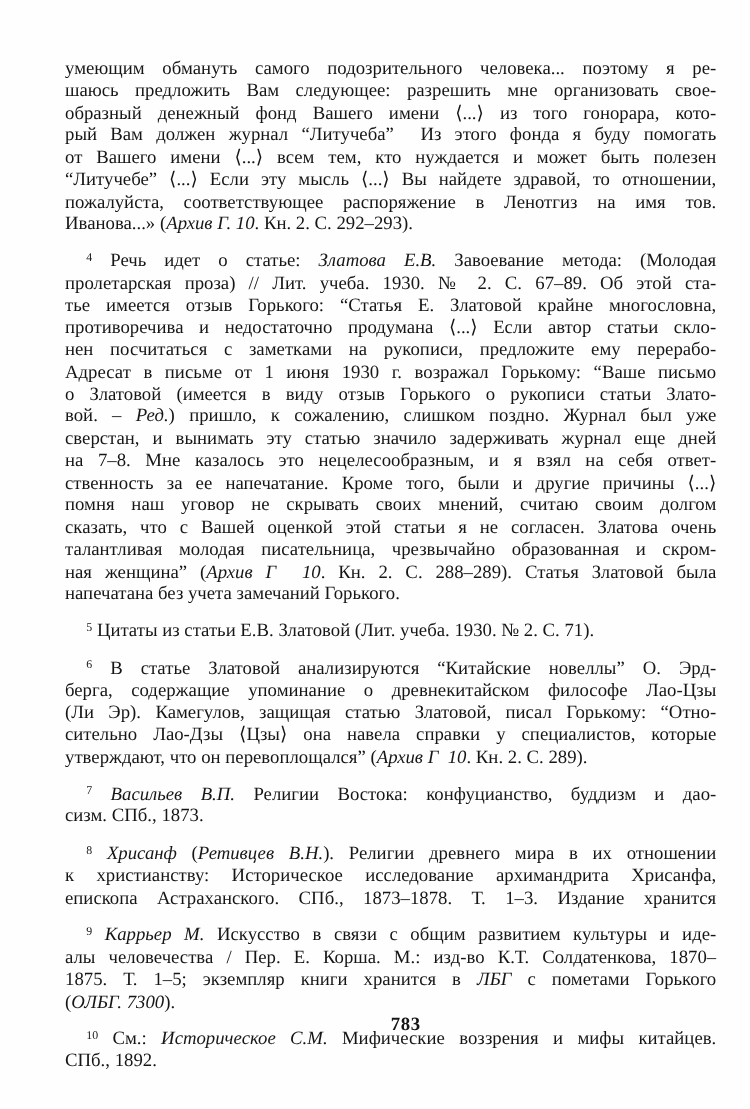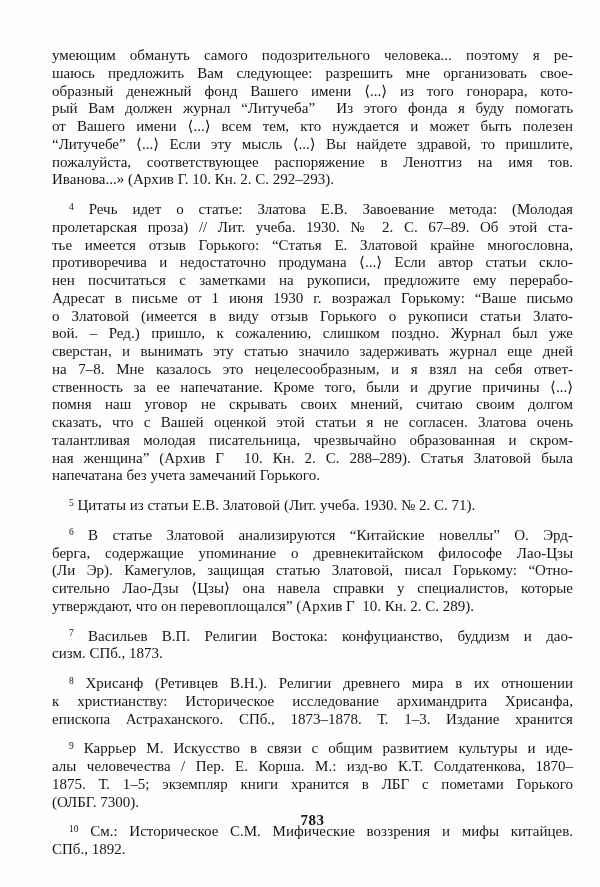--- a/index.html
+++ b/index.html
@@ -30,50 +30,51 @@
     white-space: normal;
   }
   .line.last {
     text-align-last: left;
   }
   .line.ind {
     text-indent: 17px;
     margin-top: 12px;
   }
   .it {
+    font-style: italic;
   }
   sup.fn {
     font-size: 9.5px;
     line-height: 0;
     position: relative;
     top: -4.5px;
     vertical-align: baseline;
   }
   .page-number {
     position: absolute;
     top: 812px;
-    left: 52px;
+    left: 64px;
     width: 521px;
     text-align: center;
     font-size: 15px;
     font-weight: bold;
     letter-spacing: 0.5px;
   }
 </style>
 </head>
 <body>
 
 <div class="scan-page">
   <div class="text-block">
       <div class="line"><span>умеющим обмануть самого подозрительного человека... поэтому я ре-</span></div>
       <div class="line"><span>шаюсь предложить Вам следующее: разрешить мне организовать свое-</span></div>
       <div class="line"><span>образный денежный фонд Вашего имени ⟨...⟩ из того гонорара, кото-</span></div>
       <div class="line"><span>рый Вам должен журнал “Литучеба”&nbsp; Из этого фонда я буду помогать</span></div>
       <div class="line"><span>от Вашего имени ⟨...⟩ всем тем, кто нуждается и может быть полезен</span></div>
-      <div class="line"><span>“Литучебе” ⟨...⟩ Если эту мысль ⟨...⟩ Вы найдете здравой, то пришлите,</span></div>
+      <div class="line"><span>“Литучебе” ⟨...⟩ Если эту мысль ⟨...⟩ Вы найдете здравой, то отношении,</span></div>
       <div class="line"><span>пожалуйста, соответствующее распоряжение в Ленотгиз на имя тов.</span></div>
       <div class="line last"><span>Иванова...» (</span><span class="it">Архив Г. 10</span><span>. Кн. 2. С. 292–293).</span></div>
       <div class="line ind"><sup class="fn">4</sup><span> Речь идет о статье: </span><span class="it">Златова Е.В.</span><span> Завоевание метода: (Молодая</span></div>
       <div class="line"><span>пролетарская проза) // Лит. учеба. 1930. № 2. С. 67–89. Об этой ста-</span></div>
       <div class="line"><span>тье имеется отзыв Горького: “Статья Е. Златовой крайне многословна,</span></div>
       <div class="line"><span>противоречива и недостаточно продумана ⟨...⟩ Если автор статьи скло-</span></div>
       <div class="line"><span>нен посчитаться с заметками на рукописи, предложите ему перерабо-</span></div>
       <div class="line"><span>Адресат в письме от 1 июня 1930 г. возражал Горькому: “Ваше письмо</span></div>
       <div class="line"><span>о Златовой (имеется в виду отзыв Горького о рукописи статьи Злато-</span></div>
       <div class="line"><span>вой. – </span><span class="it">Ред.</span><span>) пришло, к сожалению, слишком поздно. Журнал был уже</span></div>

